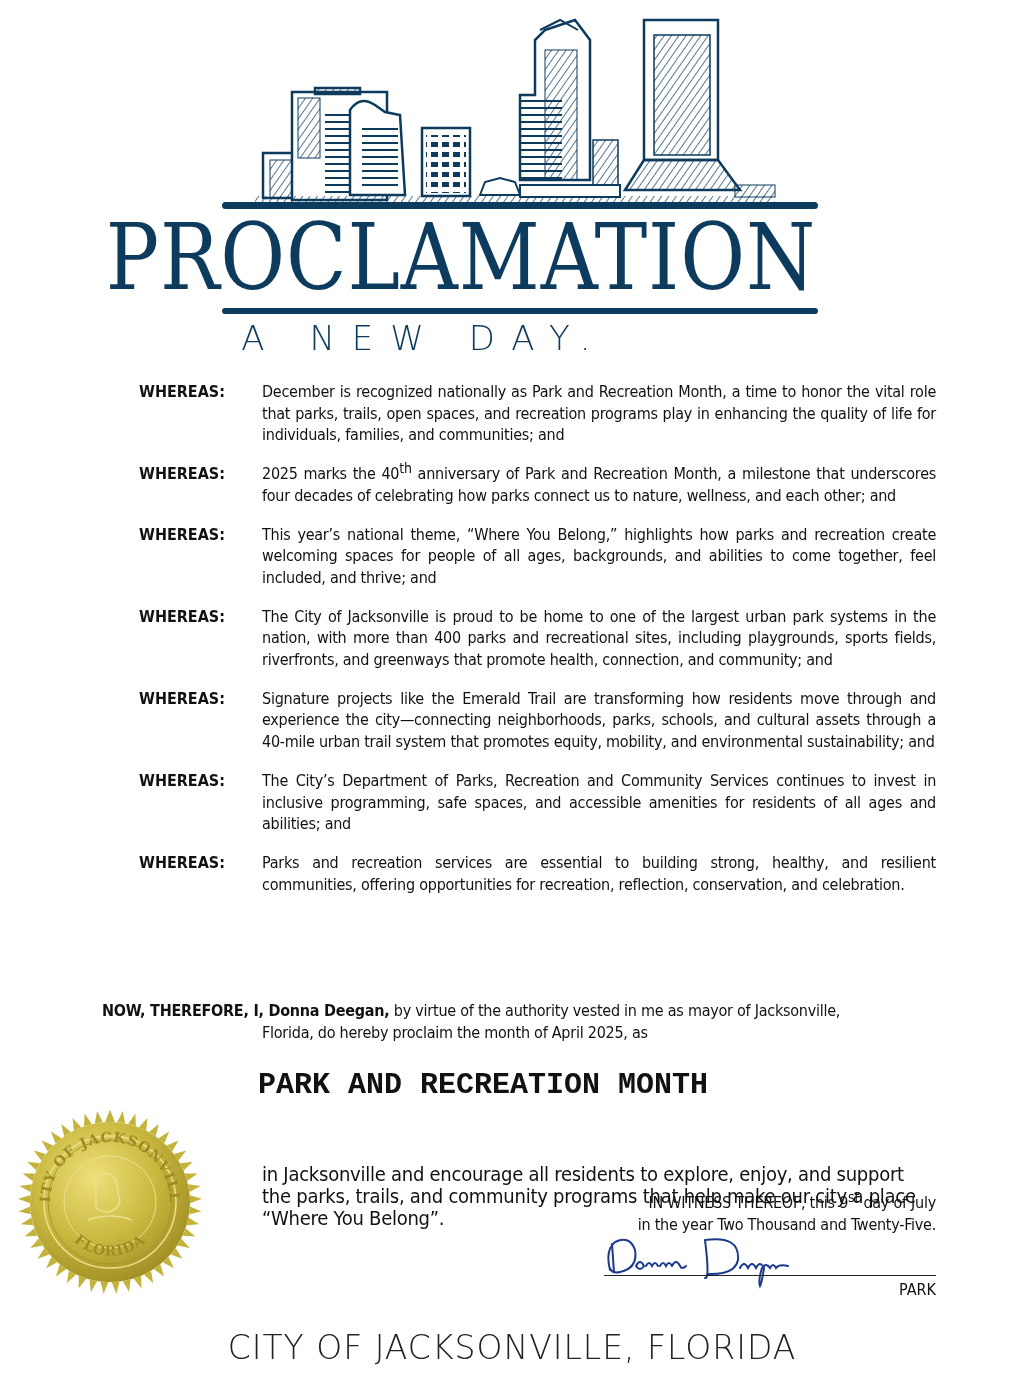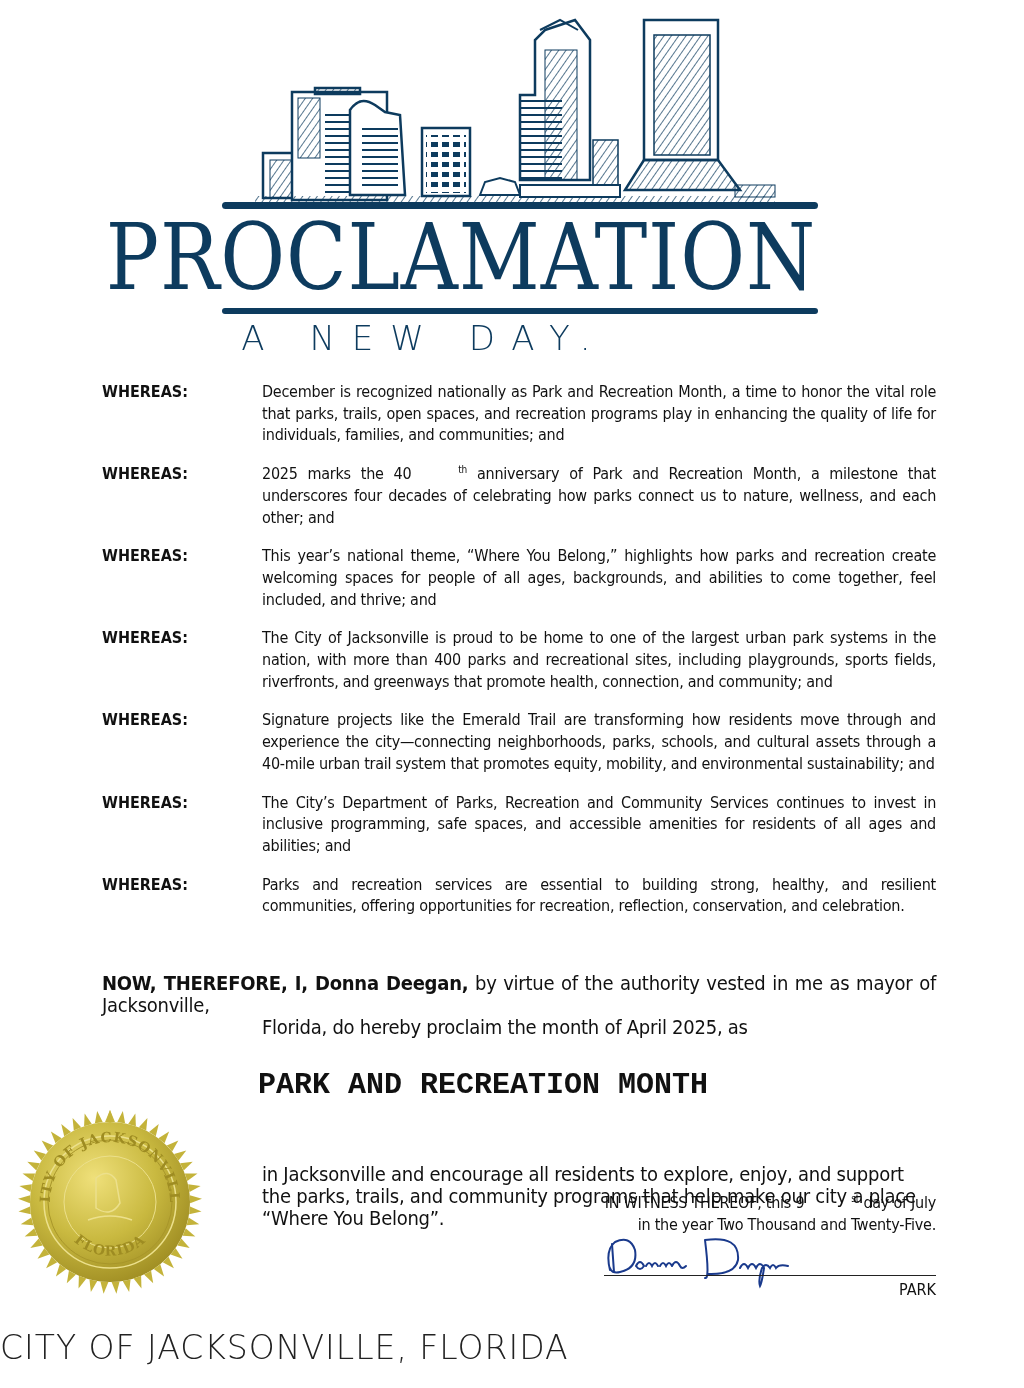--- a/index.html
+++ b/index.html
@@ -12,34 +12,34 @@
     font-size: 92px; line-height: 92px; color: #0d3b5e; letter-spacing: 1px;
     text-align: center; transform: scaleX(0.86); transform-origin: left top; white-space: nowrap;
   }
   .rule { position: absolute; height: 6px; background: #0d3b5e; border-radius: 3px; }
   .subtitle {
     position: absolute; left: 0; width: 849px; top: 318px; text-align: center;
     font-family: "DejaVu Sans", sans-serif; font-weight: 300; font-size: 34px; letter-spacing: 17px; color: #0d3b5e;
   }
   .clauses { position: absolute; left: 102px; top: 381px; width: 834px; }
   .clause { display: flex; margin-bottom: 17px; }
-  .clause .lbl { width: 160px; flex: 0 0 160px; font-weight: bold; font-size: 16px; line-height: 22px; font-family: "DejaVu Sans Condensed","DejaVu Sans", sans-serif; }
+  .clause .lbl { width: 160px; flex: 0 0 160px; font-weight: bold; font-size: 16px; line-height: 22px; font-family: "DejaVu Sans Condensed","DejaVu Sans", sans-serif; text-align: center; }
   .clause .txt { flex: 1; font-size: 16px; line-height: 21.7px; text-align: justify; transform-origin: left; font-family: "DejaVu Sans Condensed","DejaVu Sans", sans-serif; letter-spacing: -0.25px; }
-  sup { font-size: 10px; line-height: 0; vertical-align: super; margin-left: 47px; }
-  .now { position: absolute; left: 102px; top: 972px; width: 834px; font-size: 20px; line-height: 22px; letter-spacing: -0.25px; }
+  sup { font-size: 14px; line-height: 0; vertical-align: super; }
+  .now { position: absolute; left: 102px; top: 1000px; width: 834px; font-size: 16px; line-height: 22px; letter-spacing: -0.25px; }
   .now .first { text-align: justify; }
   .now .second { padding-left: 160px; }
   .heading { position: absolute; left: 258px; top: 1068px; font-size: 30px; font-weight: bold; letter-spacing: 0px; font-family: Liberation Mono, monospace; }
   .closing { position: absolute; left: 262px; top: 1163px; width: 676px; font-size: 20px; line-height: 22px; letter-spacing: -0.25px; }
   .witness { position: absolute; right: 88px; top: 1192px; text-align: right; font-size: 16px; line-height: 22px; letter-spacing: -0.25px; }
   .sigline { position: absolute; left: 604px; top: 1275px; width: 332px; height: 1px; background: #222; }
   .signature { position: absolute; left: 600px; top: 1230px; }
   .mayor { position: absolute; right: 88px; top: 1280px; font-size: 16px; }
   .seal { position: absolute; left: 16px; top: 1108px; }
-  .footer { position: absolute; left: 0; width: 1024px; top: 1328px; text-align: left; font-family: "DejaVu Sans", sans-serif; font-weight: 300; font-size: 33px; letter-spacing: 1px; color: #222; }
+  .footer { position: absolute; left: 0; width: 1024px; top: 1328px; text-align: center; font-family: "DejaVu Sans", sans-serif; font-weight: 300; font-size: 33px; letter-spacing: 1px; color: #222; }
 </style>
 </head>
 <body>
 
 <div class="header">
   <svg class="skyline" width="1024" height="215" viewBox="0 0 1024 215">
     <defs>
       <pattern id="hatch" width="6" height="6" patternUnits="userSpaceOnUse" patternTransform="rotate(35)">
         <line x1="0" y1="0" x2="0" y2="6" stroke="#0d3b5e" stroke-width="1.4"></line>
       </pattern>

